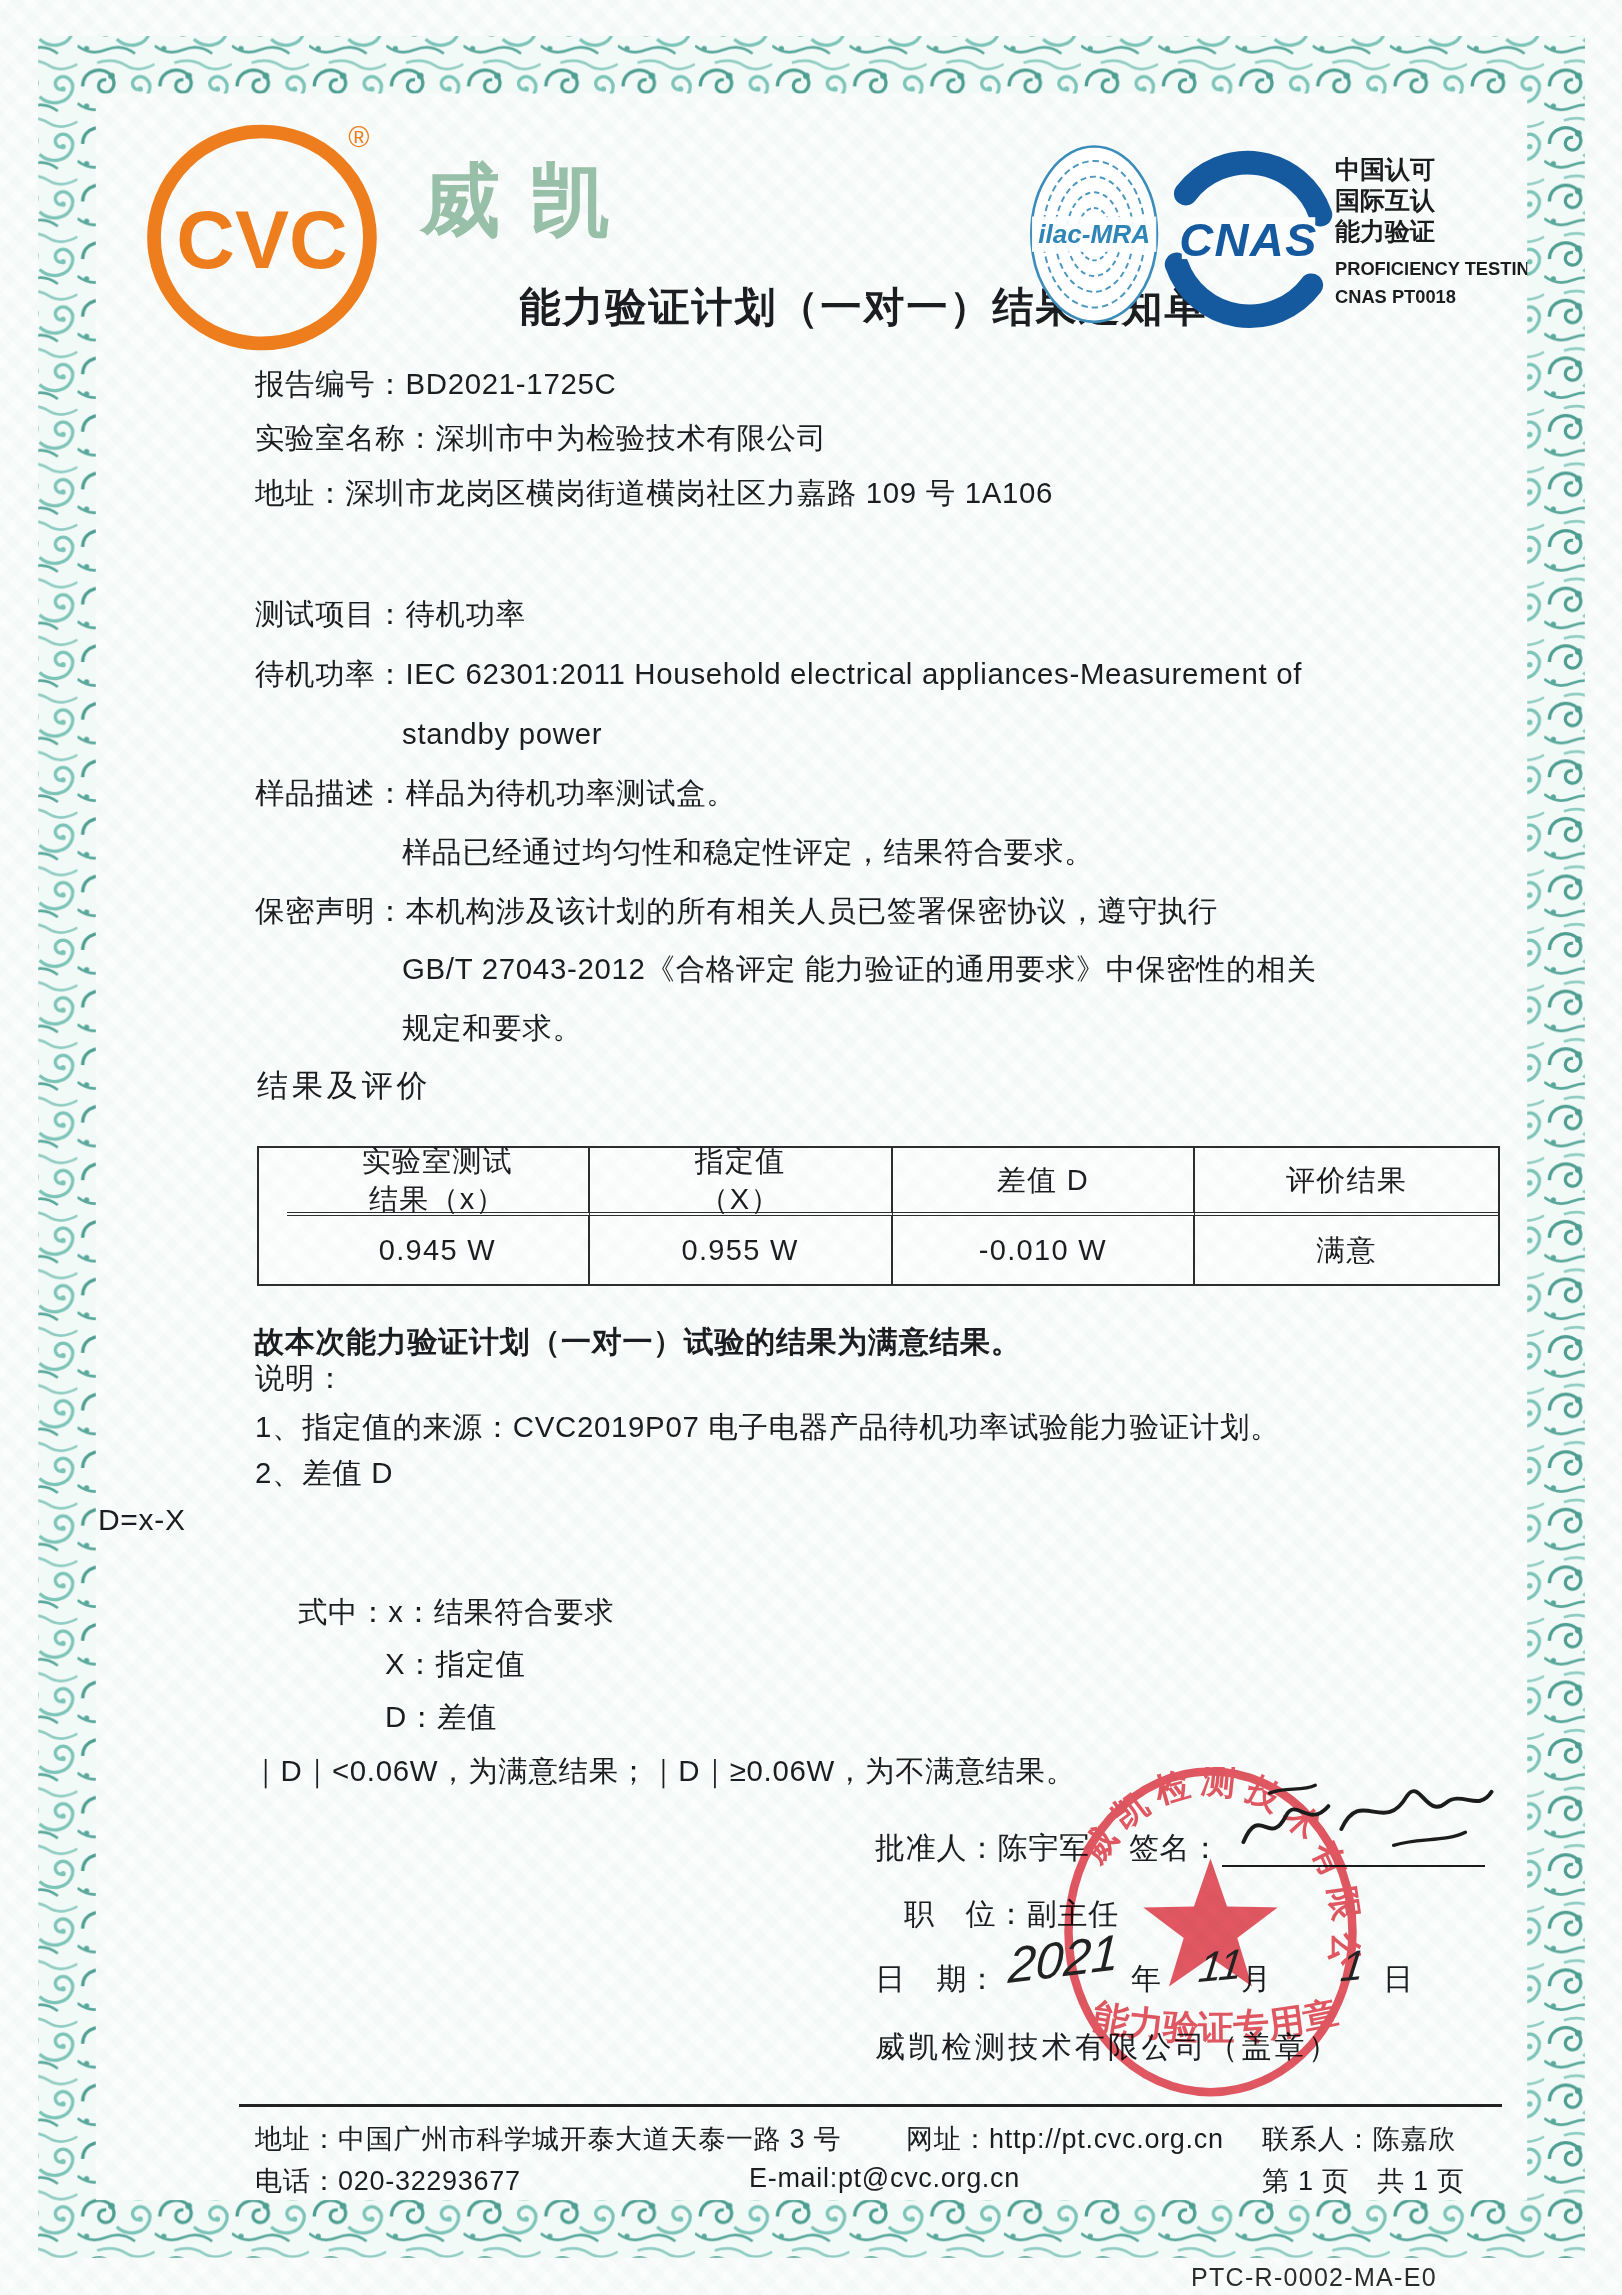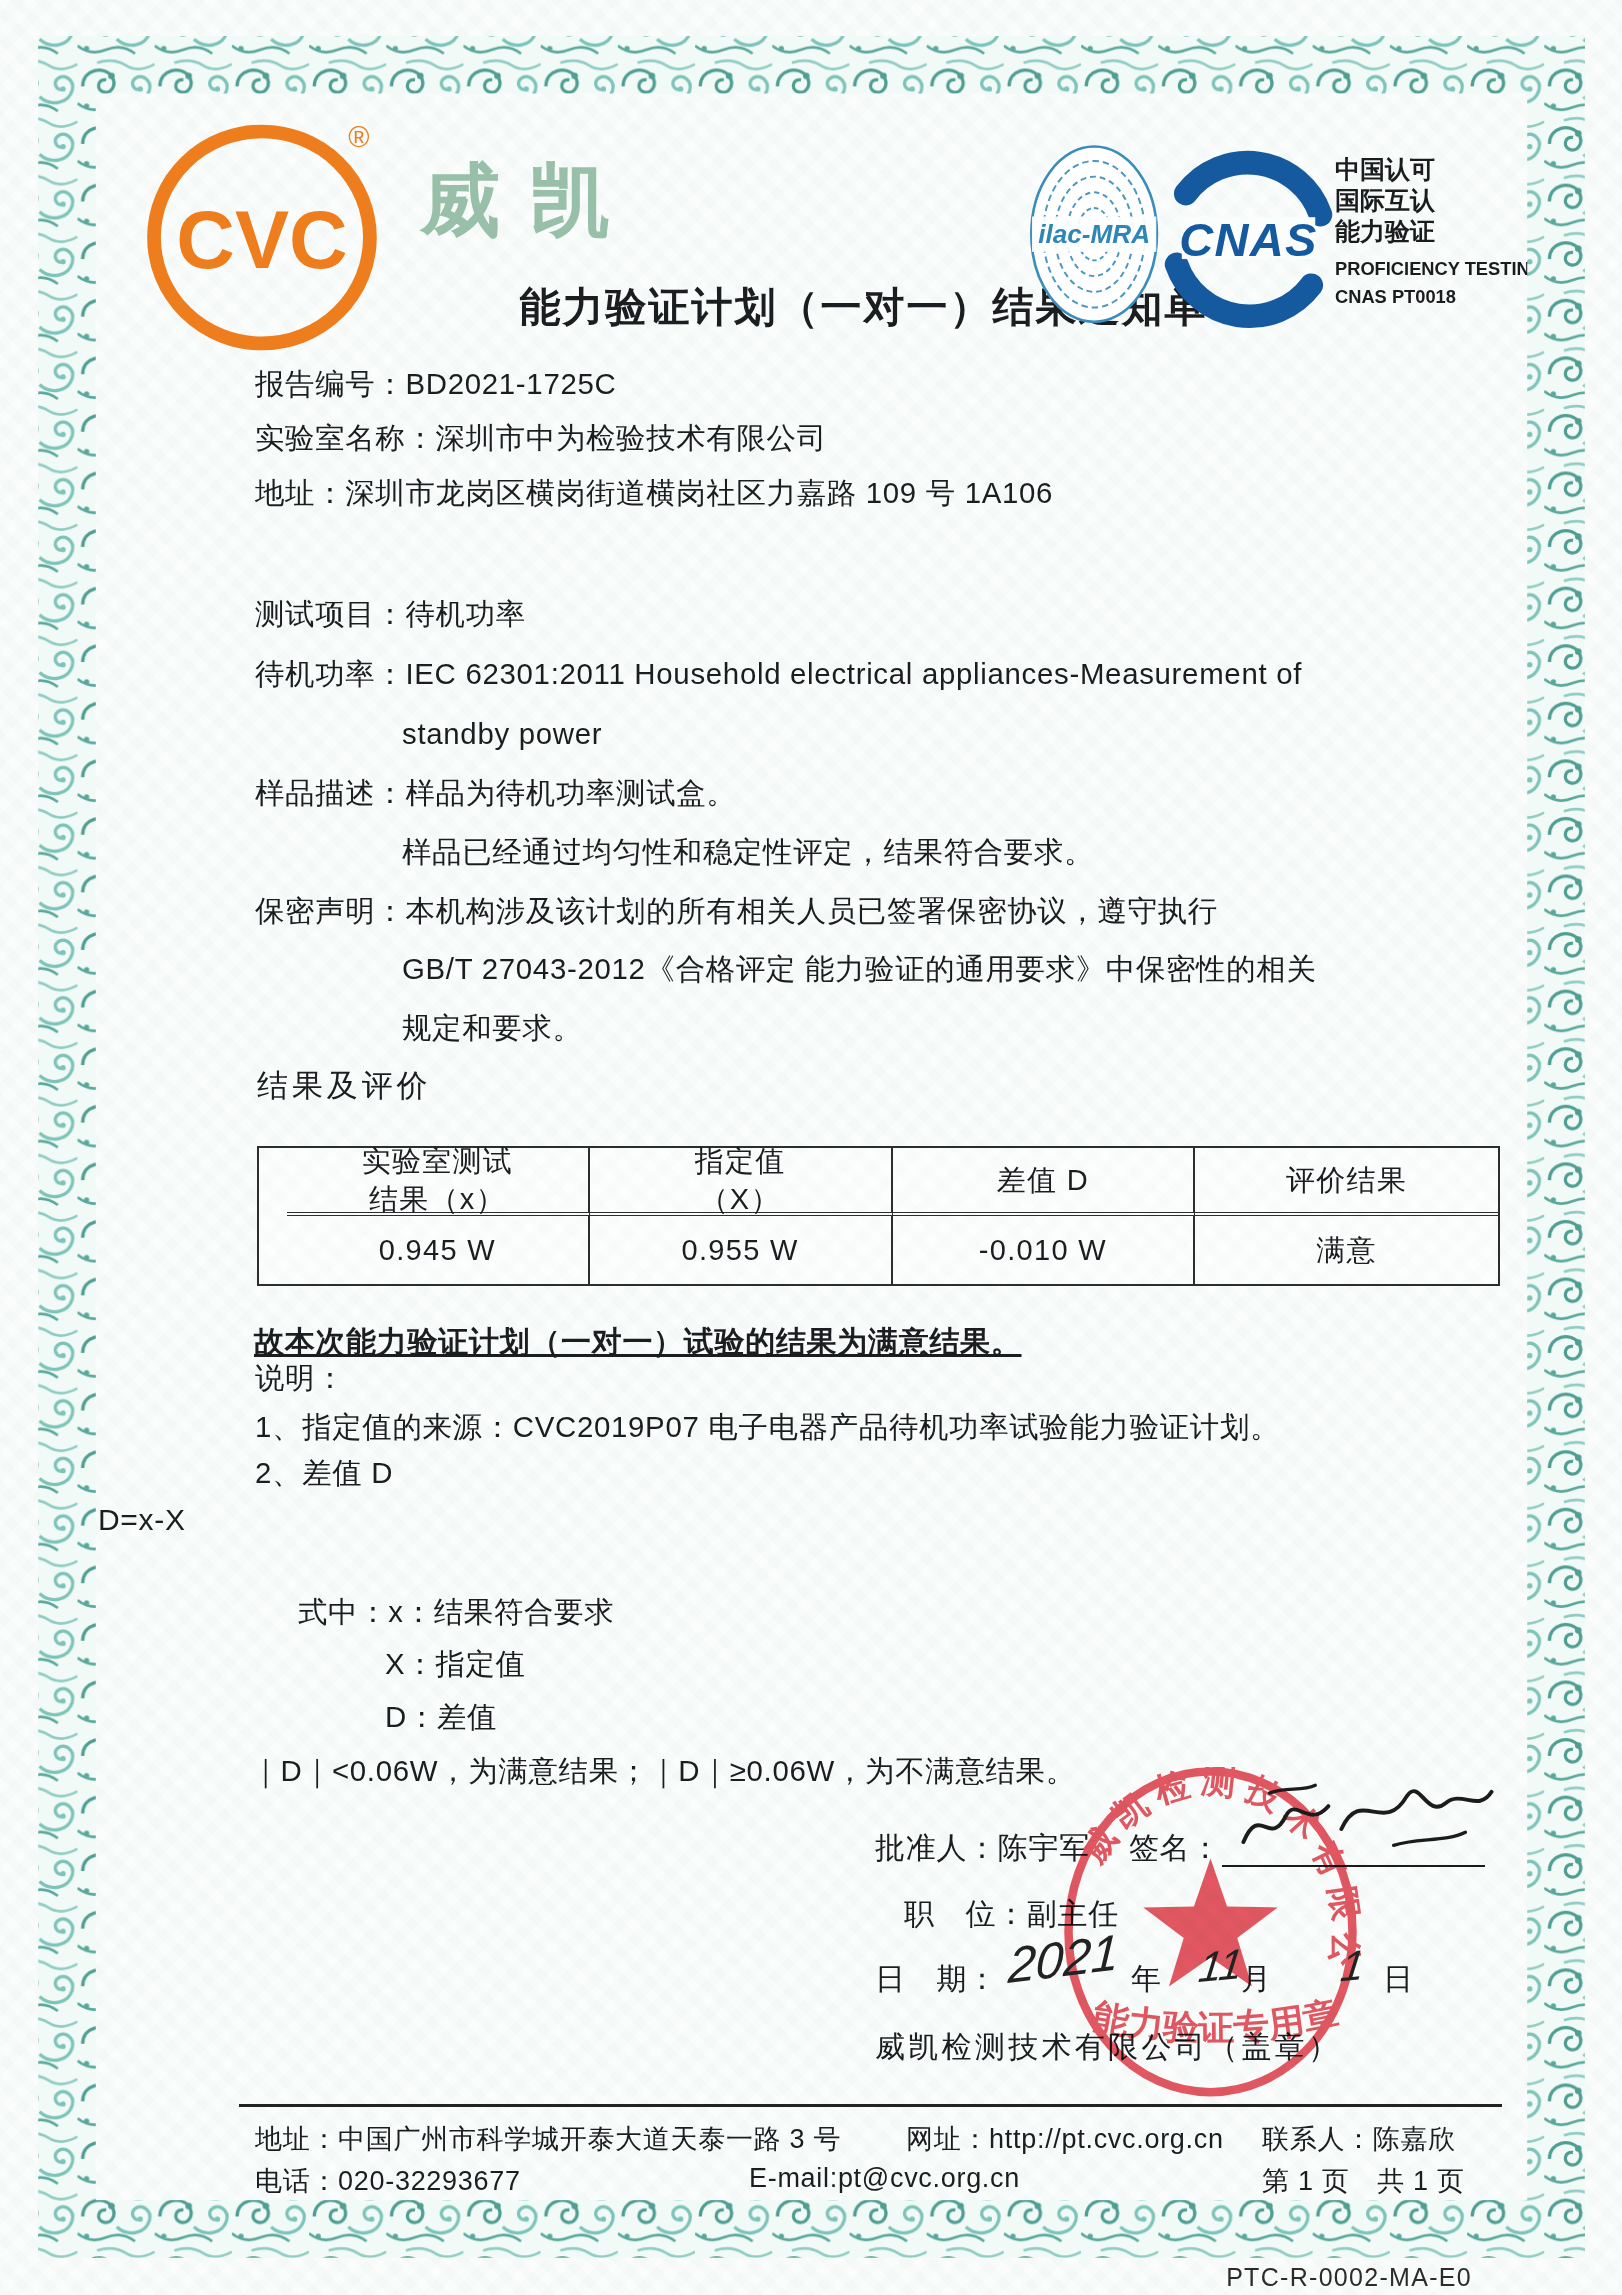--- a/index.html
+++ b/index.html
@@ -32,21 +32,21 @@
     display:grid;grid-template-columns:repeat(4,1fr);grid-template-rows:50% 50%;
     border:2px solid #2c2d2e;box-sizing:border-box;background:rgba(255,255,255,0.35);padding-left:28px;
   }
   .rtable .cell{
     border-right:2px solid #2c2d2e;display:flex;flex-direction:column;
     align-items:center;justify-content:center;font-size:29px;line-height:38px;letter-spacing:1.3px;
     box-sizing:border-box;
   }
   .rtable .cell:nth-child(4n){border-right:none;}
   .rtable .head{border-bottom:4.6px double #2c2d2e;}
-  .bold{font-weight:700;text-decoration:underline;}
+  .bold{font-weight:700;}
   .hw{font-style:italic;color:#222;white-space:nowrap;z-index:4;}
   .sign-underline{border-bottom:2.6px solid #1b1b1b;}
   .footer-line{font-size:27px;white-space:nowrap;letter-spacing:0.7px;}
   .doc-code{font-size:25px;letter-spacing:1.3px;color:#2b2b2b;white-space:nowrap;}
 </style>
 </head>
 <body>
 
 <div class="page">
 
@@ -186,21 +186,21 @@
 
     <div class="abs line" style="left:875px;top:2029px;font-size:30px;letter-spacing:3.3px">威凯检测技术有限公司（盖章）</div>
 
     <div class="abs" style="left:239px;top:2104px;width:1263px;height:2.6px;background:#222"></div>
     <div class="abs footer-line" style="left:255px;top:2121px">地址：中国广州市科学城开泰大道天泰一路 3 号</div>
     <div class="abs footer-line" style="left:906px;top:2121px">网址：http://pt.cvc.org.cn</div>
     <div class="abs footer-line" style="left:1262px;top:2121px">联系人：陈嘉欣</div>
     <div class="abs footer-line" style="left:255px;top:2163px">电话：020-32293677</div>
     <div class="abs footer-line" style="left:749px;top:2163px">E-mail:pt@cvc.org.cn</div>
     <div class="abs footer-line" style="left:1262px;top:2163px">第 1 页　共 1 页</div>
-    <div class="abs doc-code" style="left:1191px;top:2263px;width:281px;text-align:right">PTC-R-0002-MA-E0</div>
+    <div class="abs doc-code" style="left:1191px;top:2263px;width:281px;text-align:left">PTC-R-0002-MA-E0</div>
   </div>
 
   <svg class="abs layer-stamp" style="left:1060px;top:1767px;mix-blend-mode:multiply;opacity:0.86" width="301" height="335" viewBox="0 0 460 512">
     <defs>
       <path id="sealArc" d="M46.5,306.9 A190,212 0 1 1 413.5,306.9" fill="none"></path>
       <path id="sealBottomArc" d="M40,396 Q230,438 420,396" fill="none"></path>
     </defs>
     <ellipse cx="230" cy="252" rx="217" ry="245" fill="none" stroke="#e23c48" stroke-width="13"></ellipse>
     <polygon points="230,140 255.3,213.2 332.7,214.6 270.9,261.3 293.5,335.4 230,291 166.5,335.4 189.1,261.3 127.3,214.6 204.7,213.2" fill="#e23c48"></polygon>
     <text font-family="Liberation Sans,DejaVu Sans,sans-serif" font-size="52" fill="#e23c48" letter-spacing="14" font-weight="bold">

